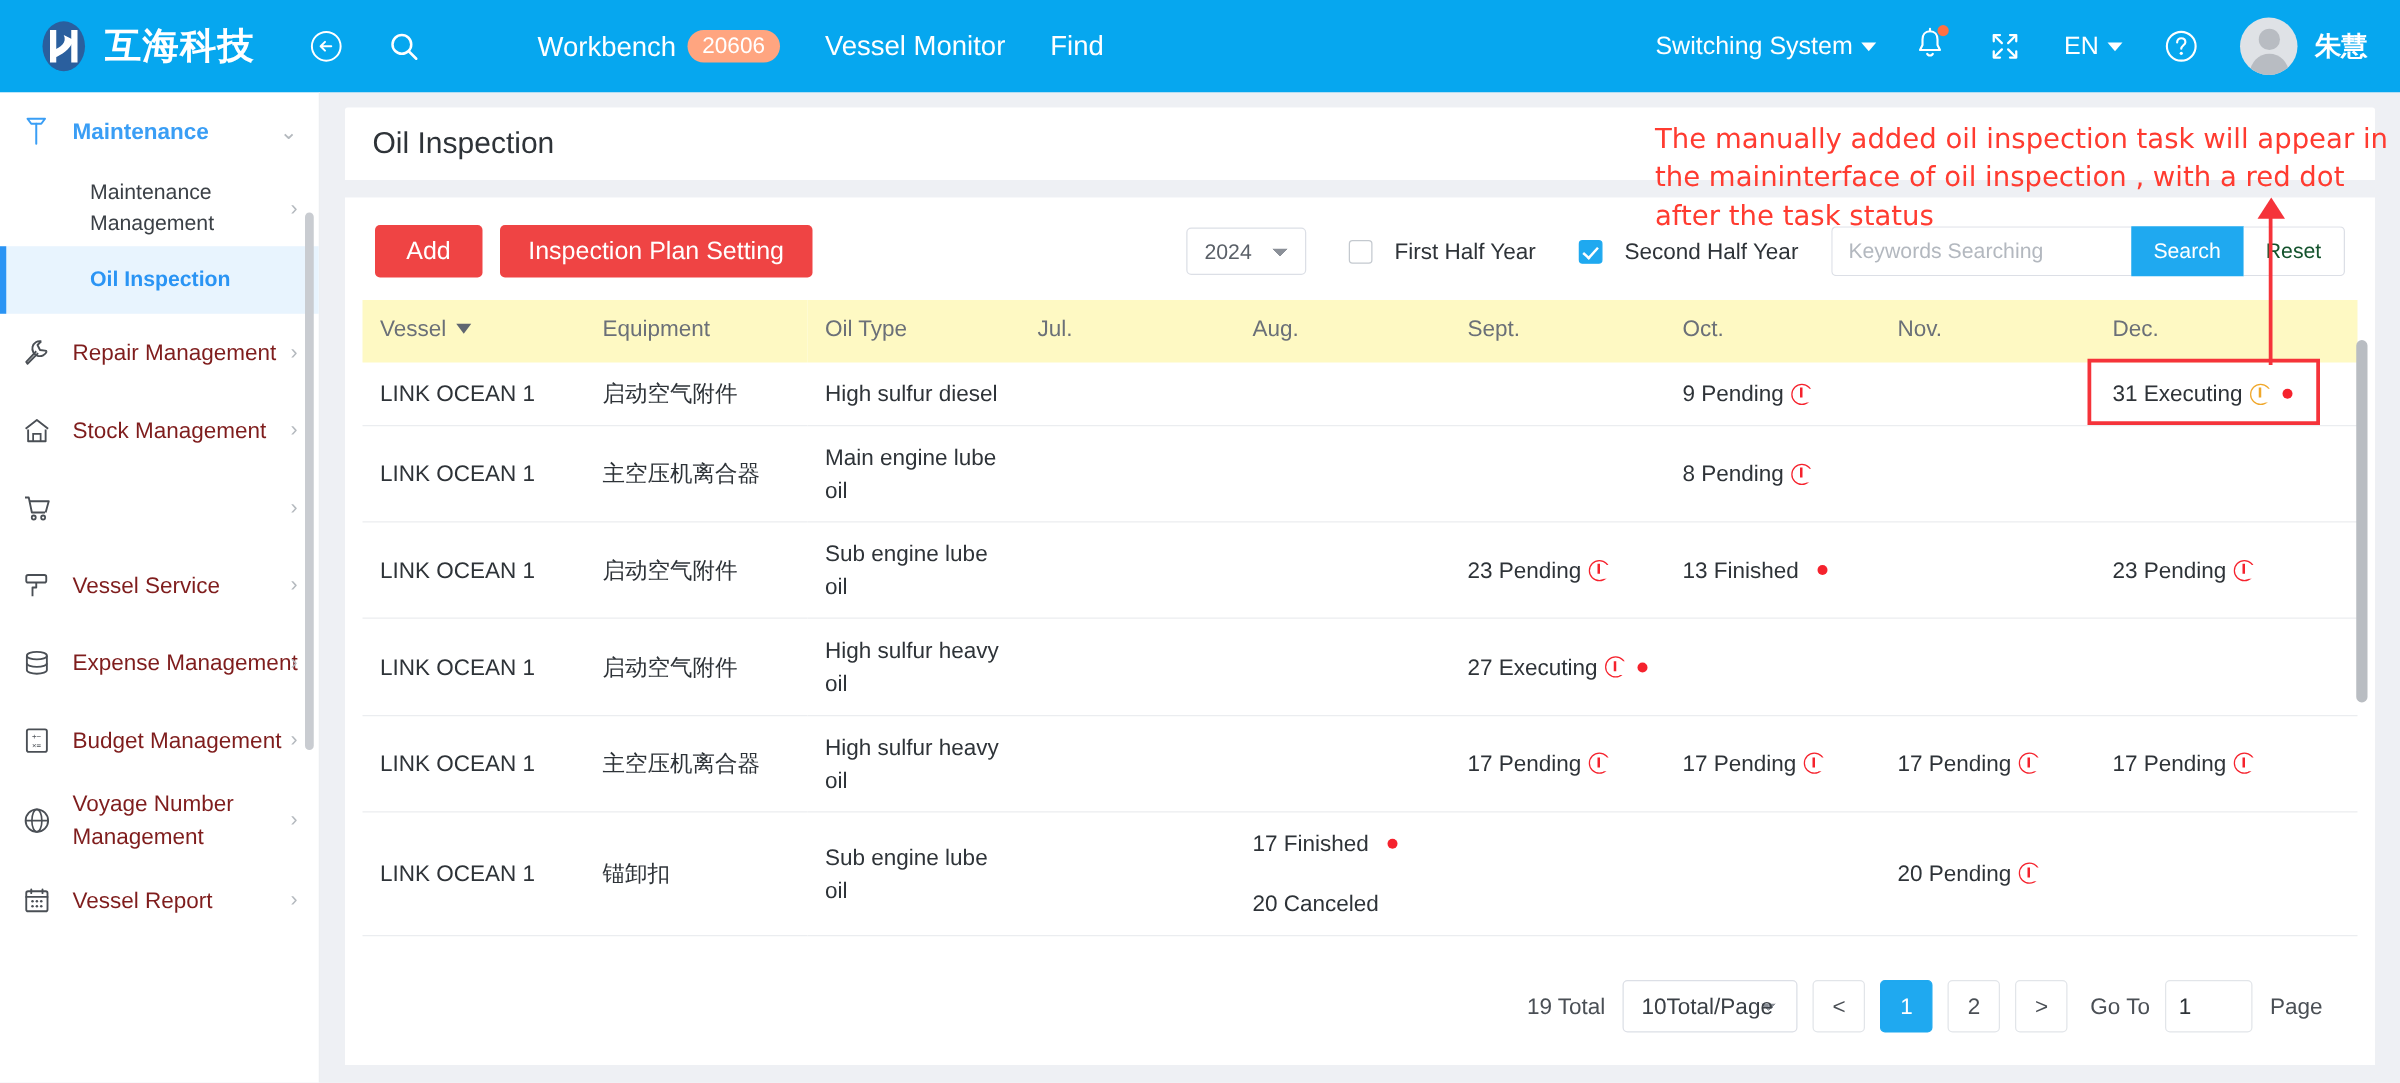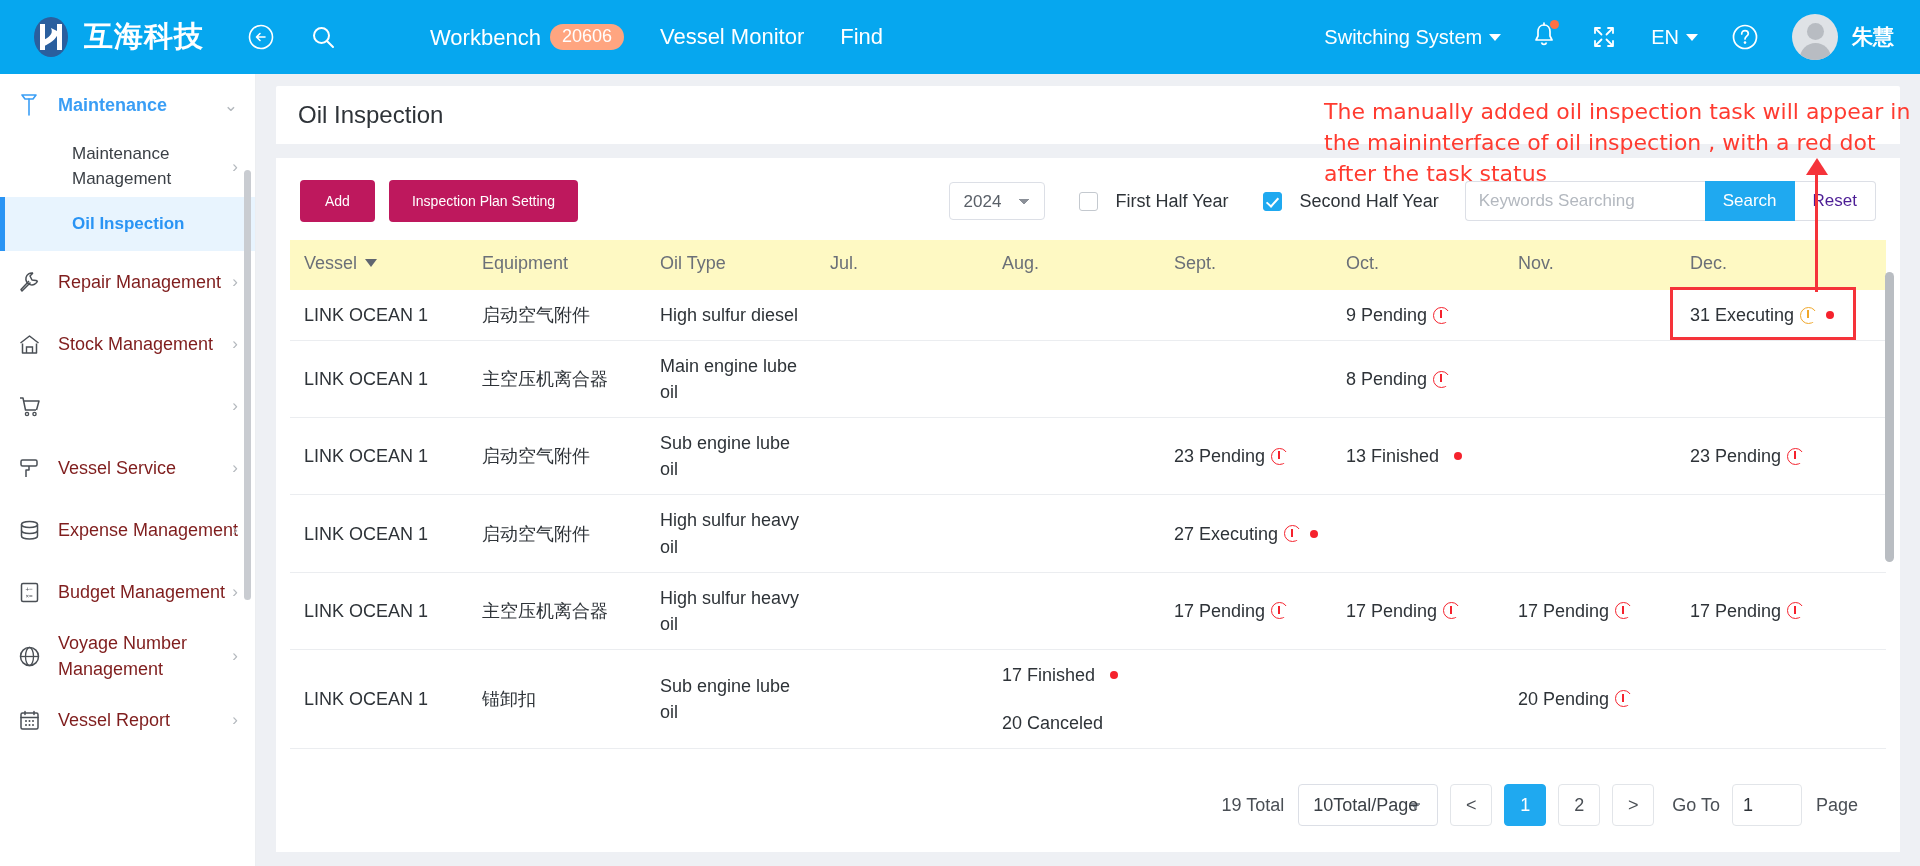--- a/index.html
+++ b/index.html
@@ -100,22 +100,22 @@
   .page-head {
     background:#fff; height:58px; display:flex; align-items:center; padding-left:22px;
     border-radius: 2px 2px 0 0;
   }
   .page-title { font-size:24px; color:#2e3338; }
   .head-gap { height:14px; background:#eef0f4; }
   .panel { background:#fff; height: 694px; position:relative; }
 
   .toolbar { display:flex; align-items:center; padding: 22px 24px 14px 24px; }
   .btn-primary {
-    background:#be185d; color:#fff; border:none; border-radius:4px;
-    font-size:14px; height:42px; padding:0 23px; font-family:inherit; cursor:pointer;
+    background:#ef4444; color:#fff; border:none; border-radius:4px;
+    font-size:20px; height:42px; padding:0 23px; font-family:inherit; cursor:pointer;
   }
   .btn-primary.sm { padding:0 25px; }
   .btn-gap { width:14px; }
   .filters { margin-left:auto; display:flex; align-items:center; }
   .sel-year {
     width:96px; height:38px; border:1px solid #dcdfe6; border-radius:4px;
     background:#fff; font-size:17px; color:#5a6068; font-family:inherit;
     padding-left:14px; -webkit-appearance:none; appearance:none;
     background-image:
       linear-gradient(45deg, transparent 50%, #8b9098 50%),
@@ -138,21 +138,21 @@
     width:240px; height:40px; border:1px solid #dcdfe6; border-right:none;
     border-radius:4px 0 0 4px; font-size:17px; color:#333; font-family:inherit;
     padding-left:13px; margin-left:26px; outline:none;
   }
   .kw-input::placeholder { color:#b3b8bf; }
   .btn-search {
     height:40px; background:#1fa9f0; color:#fff; border:none; font-size:17px;
     padding:0 18px; font-family:inherit; cursor:pointer;
   }
   .btn-reset {
-    height:40px; background:#fff; color:#4c1d95; border:1px solid #dcdfe6;
+    height:40px; background:#fff; color:#14532d; border:1px solid #dcdfe6;
     border-left:none; border-radius:0 4px 4px 0; font-size:17px; padding:0 18px;
     font-family:inherit; cursor:pointer;
   }
 
   
   .tbl-wrap { position:relative; margin: 4px 0 0 0; }
   table.grid { border-collapse: collapse; width: 1596px; margin-left:14px; table-layout:fixed; }
   table.grid th {
     background:#fef9c3; color:#6b7078; font-size:18px; font-weight:normal;
     text-align:left; height:50px; padding: 0 10px 4px 14px;

